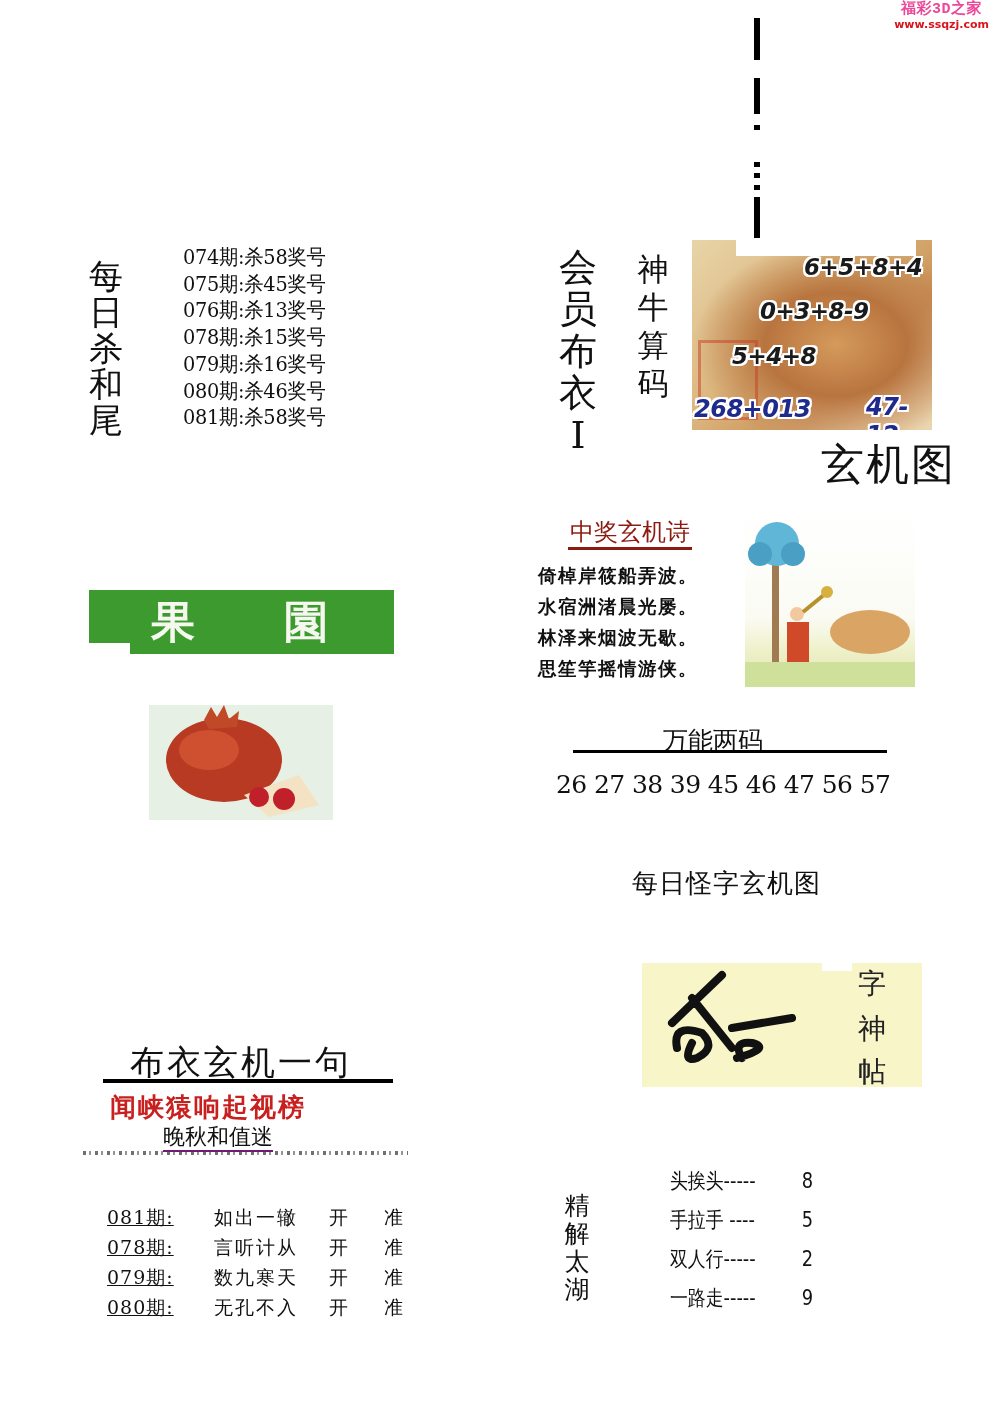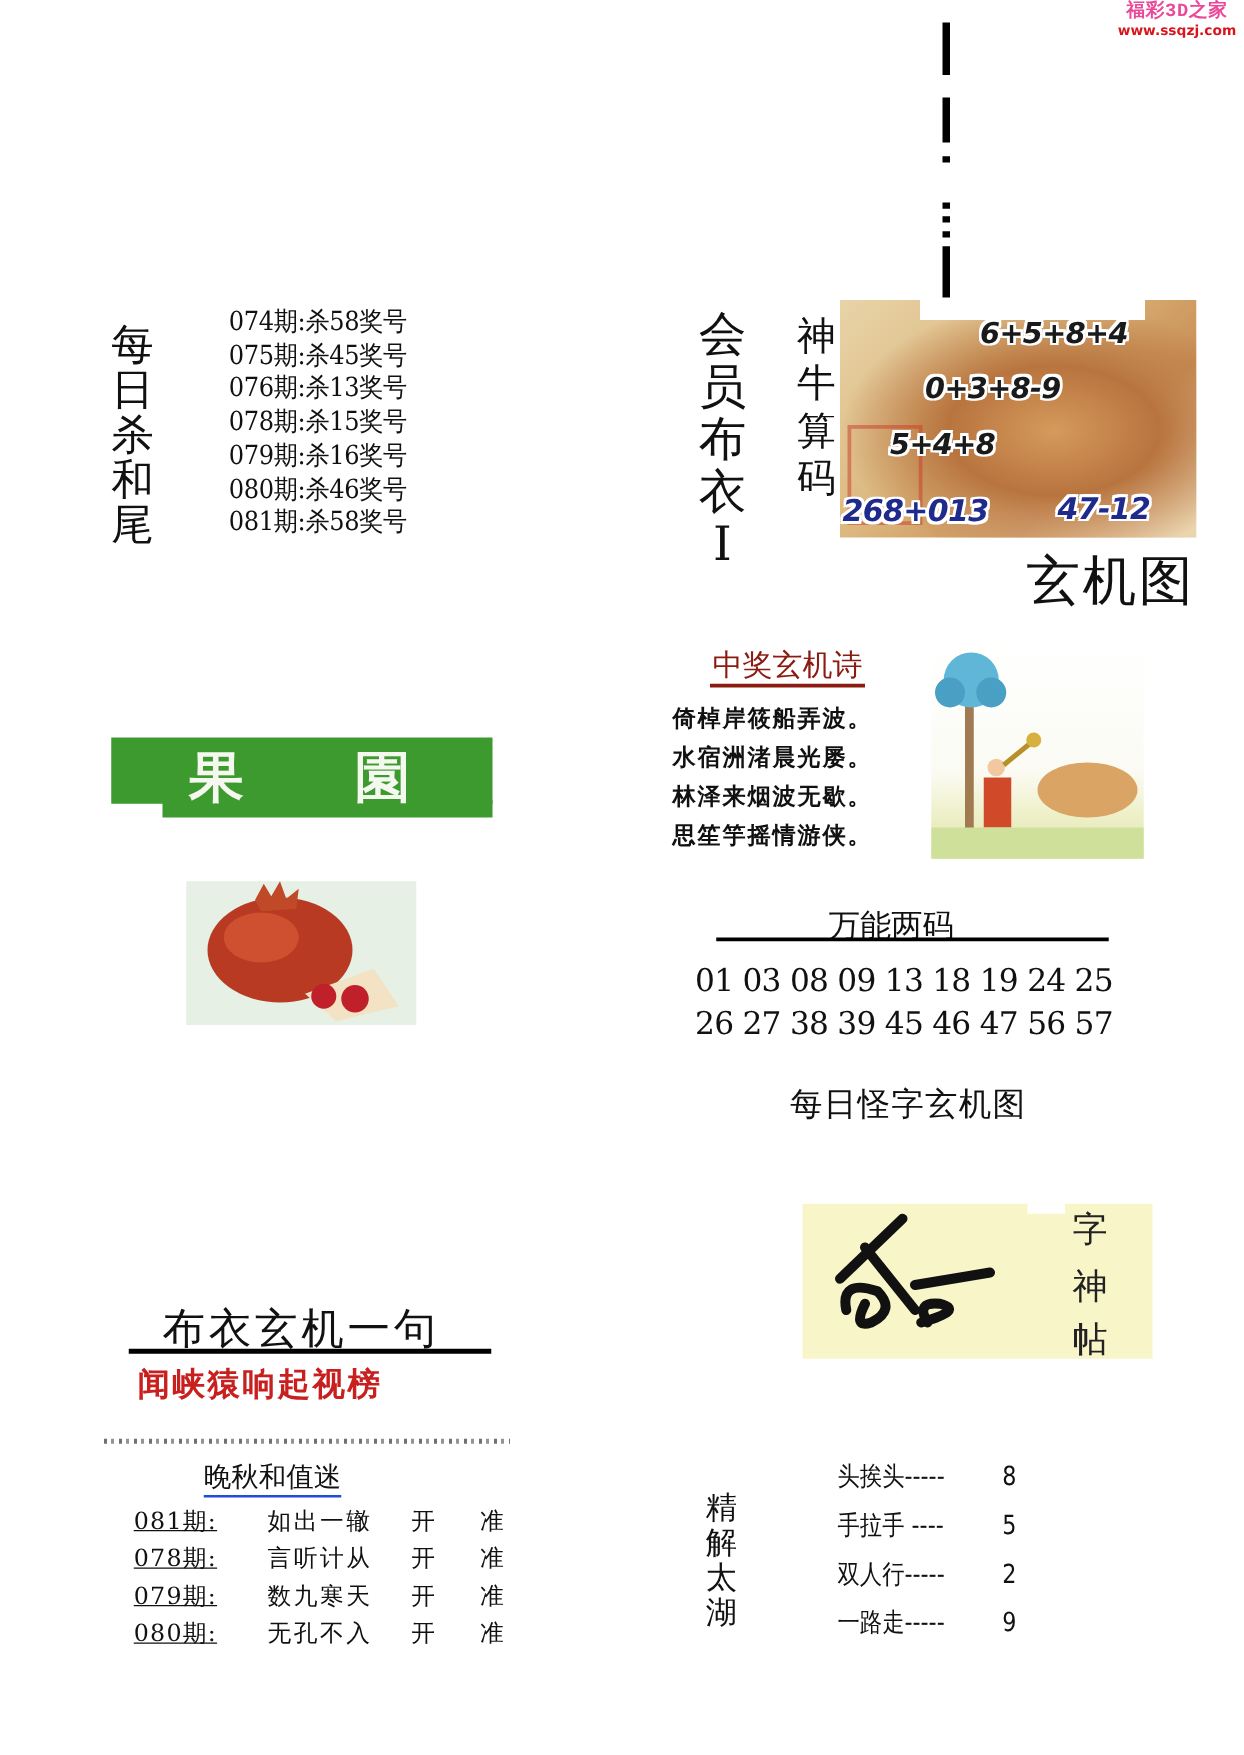--- a/index.html
+++ b/index.html
@@ -13,21 +13,21 @@
   .wm-url { color: #d8141c; font-family: "DejaVu Sans", sans-serif; font-weight: bold; font-size: 11px; margin-top: 2px; }
 
   
   .vline { left: 754px; width: 6px; background: #000; }
 
   
   .vtitle { font-family: "DejaVu Serif", serif; font-size: 34px; line-height: 36px; width: 40px; text-align: center; color: #111; }
   .kill-list { left: 183px; top: 244px; font-family: "DejaVu Serif", serif; font-size: 21px; line-height: 26.7px; letter-spacing: -0.3px; transform: scaleX(0.92); transform-origin: left top; }
 
   
-  .cow { left: 672px; top: 240px; width: 285px; height: 190px; overflow: hidden;
+  .cow { left: 692px; top: 240px; width: 240px; height: 190px; overflow: hidden;
     background:
       radial-gradient(ellipse at 60% 55%, #d59a5c 0%, #b8743e 35%, rgba(184,116,62,0) 70%),
       radial-gradient(ellipse at 75% 75%, #f1dfc0 0%, rgba(241,223,192,0) 50%),
       linear-gradient(135deg, #e8d4a8 0%, #dcb880 40%, #c98f55 70%, #e6d2a8 100%);
   }
   .cow-notch { left: 736px; top: 238px; width: 180px; height: 18px; background: #fff; }
   .cow-seal { position: absolute; left: 6px; top: 100px; width: 60px; height: 80px; border: 3px solid rgba(200,60,40,0.5); }
   .cow-formula { position: absolute; font-family: "DejaVu Sans", sans-serif; font-style: italic; font-weight: bold; font-size: 23px; color: #1a1a1a; letter-spacing: -0.5px;
     text-shadow: -2px -2px 0 #fff, 2px -2px 0 #fff, -2px 2px 0 #fff, 2px 2px 0 #fff, 0 2px 0 #fff, 0 -2px 0 #fff, 2px 0 0 #fff, -2px 0 0 #fff; }
   .cow-formula.blue { color: #1e2a8c; font-size: 24px; font-style: italic; }
@@ -52,21 +52,21 @@
   .guaizi-title { left: 632px; top: 866px; font-size: 26px; letter-spacing: 1px; }
 
   .cursive { left: 642px; top: 963px; width: 280px; height: 124px; background: #f8f5c8; }
   .cursive-notch { left: 822px; top: 963px; width: 30px; height: 8px; background: #fff; }
 
   
   .buyi-title { left: 130px; top: 1040px; font-size: 34px; letter-spacing: 3px; }
   .buyi-rule { left: 103px; top: 1079px; width: 290px; height: 4px; background: #000; }
   .buyi-red { left: 110px; top: 1090px; font-family: "DejaVu Sans", sans-serif; font-weight: bold; font-size: 26px; color: #c81f1f; letter-spacing: 2px; }
   .noise-strip { left: 83px; top: 1151px; width: 325px; height: 4px; background: repeating-linear-gradient(90deg, #333 0 3px, transparent 3px 6px, #666 6px 8px, transparent 8px 12px); opacity: 0.7; }
-  .wanqiu-title { left: 163px; top: 1170px; font-size: 22px; border-bottom: 2px solid #1d4ed8; line-height: 26px; }
+  .wanqiu-title { left: 163px; top: 1124px; font-size: 22px; border-bottom: 2px solid #701a75; line-height: 26px; }
   .wanqiu-rows { left: 107px; top: 1202px; font-size: 19px; line-height: 30px; }
   .wanqiu-row { display: flex; }
   .wanqiu-row .c1 { width: 95px; letter-spacing: 1px; text-decoration: underline; }
   .wanqiu-row .c2 { width: 115px; letter-spacing: 2px; margin-left: 12px; }
   .wanqiu-row .c3 { width: 55px; }
 
   
   .taihu-title { left: 562px; top: 1192px; font-size: 25px; line-height: 28px; width: 30px; text-align: center; }
   .taihu-rows { left: 670px; top: 1162px; font-family: "DejaVu Sans", sans-serif; font-size: 21px; line-height: 39px; transform: scaleX(0.85); transform-origin: left top; }
   .taihu-row { display: flex; }
@@ -177,21 +177,20 @@
       <circle cx="110" cy="92" r="10" fill="#c0202a"></circle>
       <circle cx="135" cy="94" r="11" fill="#c0202a"></circle>
     </svg>
   </div>
 </section>
 
 <section>
   <div class="abs wn-title">万能两码</div>
   <div class="abs wn-rule"></div>
   <div class="abs wn-nums">
-    <div>01 03 08 09 13 18 19 24 25</div>
     <div>26 27 38 39 45 46 47 56 57</div>
   </div>
   <div class="abs guaizi-title">每日怪字玄机图</div>
   <div class="abs cursive">
     <svg width="280" height="124" viewBox="0 0 280 124">
       <path d="M80 12 L30 60 M50 35 L90 85 M35 85 Q30 60 60 70 Q75 85 55 95 Q40 100 50 80 M90 65 L150 55 M95 95 Q130 85 110 80 Q90 78 100 95" stroke="#111" stroke-width="8" fill="none" stroke-linecap="round"></path>
       <text x="216" y="30" font-size="28" font-family="DejaVu Serif, serif" fill="#222">字</text>
       <text x="216" y="75" font-size="28" font-family="DejaVu Serif, serif" fill="#222">神</text>
       <text x="216" y="118" font-size="28" font-family="DejaVu Serif, serif" fill="#222">帖</text>
     </svg>

